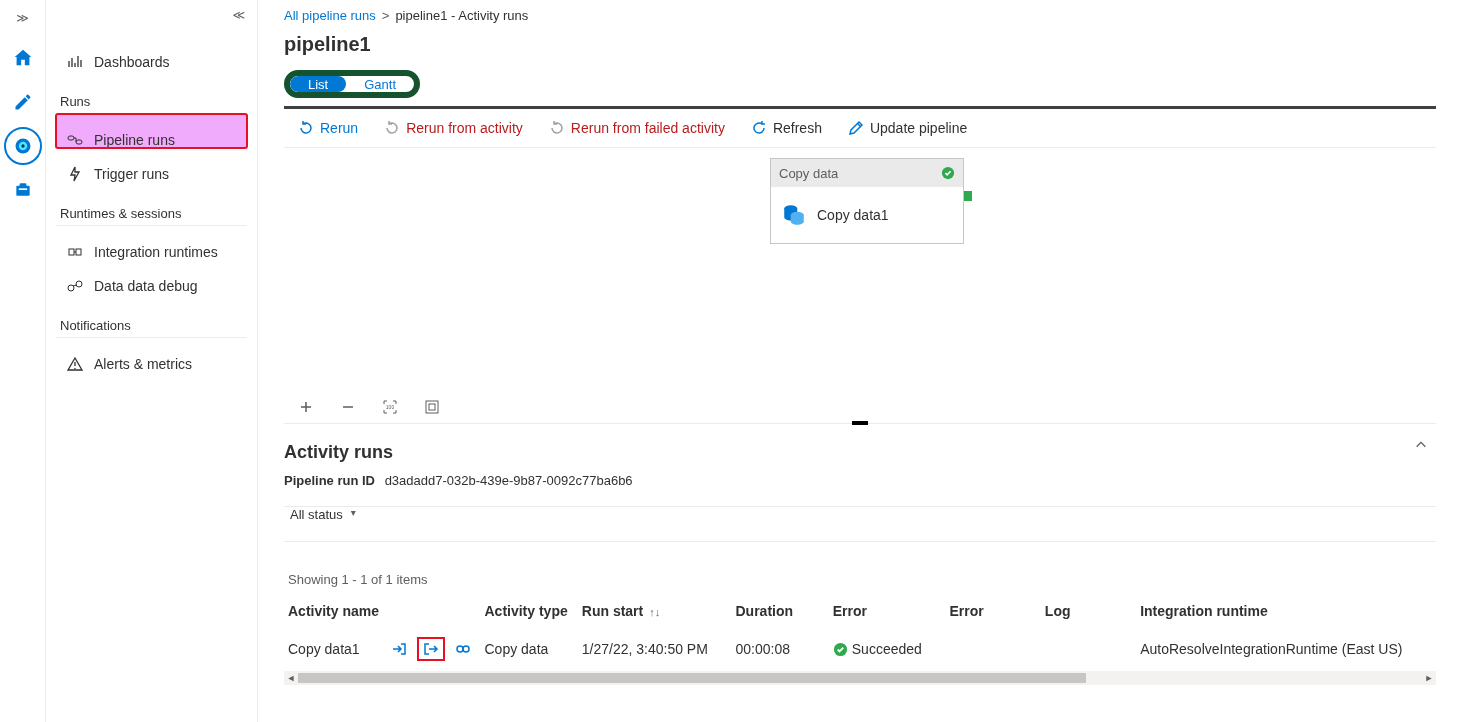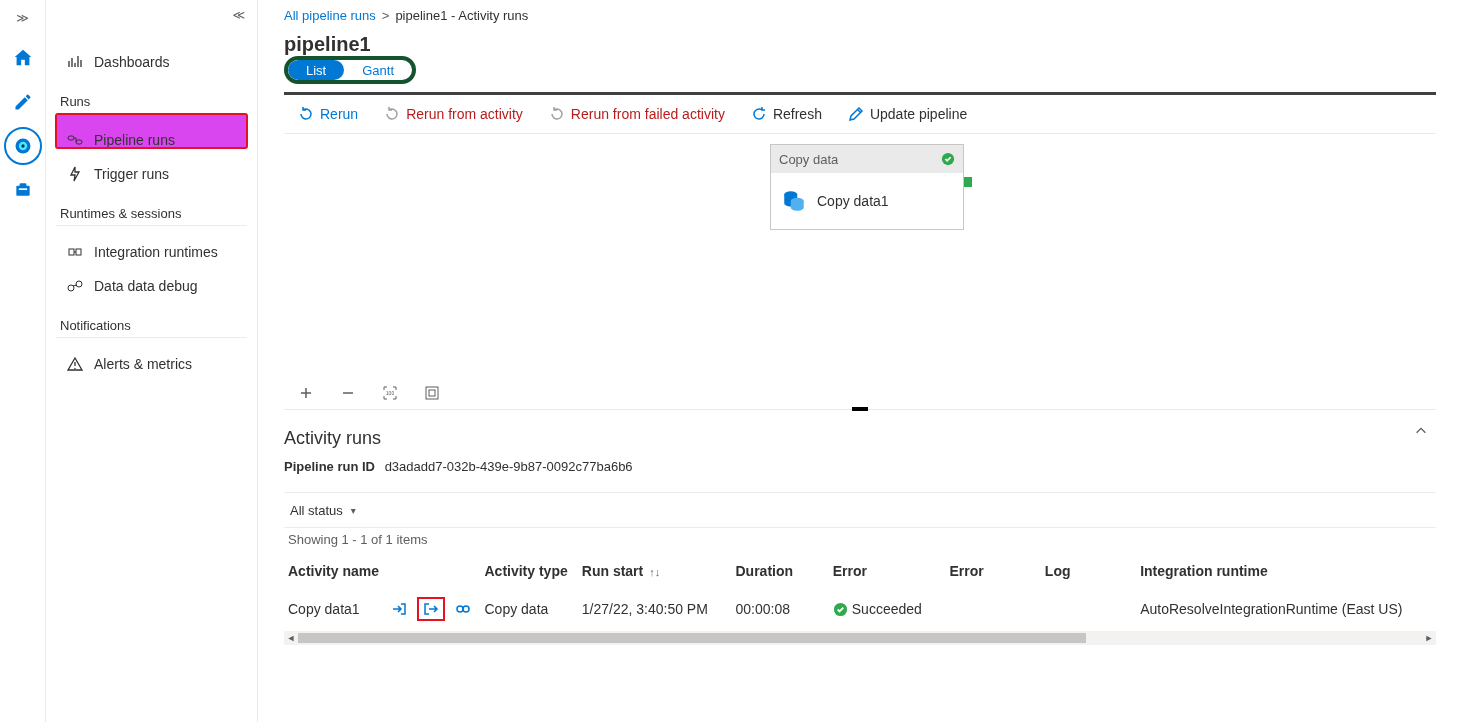--- a/index.html
+++ b/index.html
@@ -7,52 +7,52 @@
 .iconrail{position:absolute;left:0;top:0;width:46px;height:100%;background:#fff;border-right:1px solid #edebe9;display:flex;flex-direction:column;align-items:center;padding-top:6px}
 .iconrail .expand-btn{width:30px;height:24px;display:flex;align-items:center;justify-content:center;color:#605e5c;font-size:12px;cursor:pointer;margin-bottom:6px}
 .iconrail .rail-item{width:38px;height:38px;display:flex;align-items:center;justify-content:center;cursor:pointer;margin:3px 0;border-radius:2px}
 .iconrail .rail-item.selected{border:2px solid #0078d4;border-radius:50%}
 .sidepanel{position:absolute;left:46px;top:0;width:212px;height:100%;background:#fff;border-right:1px solid #edebe9;padding:0 10px}
 .sidepanel .collapse-btn{position:absolute;right:12px;top:8px;color:#605e5c;font-size:12px;cursor:pointer}
 .sp-section-top{margin-top:30px}
 .sp-title{font-size:13px;font-weight:400;color:#323130;padding:6px 4px 4px 4px;border-bottom:1px solid #edebe9;margin-top:18px}
 .sp-item{display:flex;align-items:flex-end;height:34px;padding-left:8px;cursor:pointer;border-radius:2px}
 .sp-item .ico{width:22px;display:flex;justify-content:center;margin-right:8px;color:#323130}
-.sp-item-pipeline{background:#d946ef;outline:2px solid #e81123;outline-offset:-1px}
+.sp-item-pipeline{background:#f0abfc;outline:2px solid #e81123;outline-offset:-1px}
 .sp-item-dash{height:40px}
 .main{position:absolute;left:258px;top:0;right:0;height:100%;padding:8px 36px 0 26px}
 .breadcrumb{font-size:13px;display:flex;align-items:center;gap:6px}
 .breadcrumb .link{color:#0078d4;cursor:pointer}
 .breadcrumb .sep{color:#605e5c}
 .page-title{font-size:20px;font-weight:600;margin-top:10px}
-.viewtoggle{display:inline-flex;border:4px solid #14532d;border-radius:14px;overflow:hidden;height:28px;align-items:stretch}
+.viewtoggle{display:inline-flex;border:6px solid #14532d;border-radius:14px;overflow:hidden;margin-top:14px;height:28px;align-items:stretch}
 .viewtoggle div{padding:0 18px;display:flex;align-items:center;font-size:13px;cursor:pointer}
 .viewtoggle .active{background:#0078d4;color:#fff;border-radius:14px}
 .viewtoggle .inactive{color:#0078d4}
 .toolbar{border-top:3px solid #404040;border-bottom:1px solid #edebe9;margin-top:8px;height:42px;display:flex;align-items:center;gap:26px;padding-left:14px;font-size:14px}
 .toolbar .tb-item{display:flex;align-items:center;gap:6px;cursor:pointer}
 .toolbar .enabled{color:#0078d4}
 .toolbar .disabled{color:#b91c1c}
 .toolbar .enabled-dark{color:#323130}
 .canvas{height:276px;border-bottom:1px solid #edebe9;position:relative}
 .node{position:absolute;left:486px;top:10px;width:194px;border:1px solid #c8c6c4;background:#fff}
 .node-head{height:28px;background:#eaeaea;display:flex;align-items:center;padding:0 8px;font-size:13px;color:#605e5c;justify-content:space-between}
 .node-body{height:56px;display:flex;align-items:center;padding-left:10px;gap:10px}
 .green-box{position:absolute;left:680px;top:43px;width:8px;height:10px;background:#2fa84f}
 .canvas-toolbar{position:absolute;bottom:8px;left:14px;display:flex;gap:26px;color:#605e5c}
 .canvas-toolbar span{cursor:pointer}
 .canvas-handle{position:absolute;left:50%;bottom:-2px;width:16px;height:4px;background:#000;transform:translateX(-50%)}
 .activity-section{padding-top:18px;position:relative}
-.activity-title{font-size:18px;font-weight:400}
+.activity-title{font-size:18px;font-weight:700}
 .run-id{font-size:13px;margin-top:10px}
 .run-id .lbl{font-weight:600;margin-right:6px}
 .collapse-caret{position:absolute;right:8px;top:14px;cursor:pointer}
-.filter-row{border-top:1px solid #edebe9;border-bottom:1px solid #edebe9;margin-top:18px;height:36px;display:flex;align-items:center;padding-left:6px;font-size:13px}
+.filter-row{border-top:1px solid #edebe9;border-bottom:1px solid #edebe9;margin-top:18px;height:36px;display:flex;align-items:flex-start;padding-left:6px;font-size:13px}
 .filter-row .chev{margin-left:8px;font-size:10px;color:#605e5c}
-.showing{font-size:13px;color:#605e5c;margin-top:4px;margin-left:4px}
+.showing{font-size:13px;color:#605e5c;margin-top:30px;margin-left:4px}
 .table{margin-top:16px;width:100%}
 .table .hdr{display:flex;font-weight:700;font-size:14px;padding:0 4px}
 .table .row{display:flex;font-size:14px;padding:0 4px;margin-top:18px;align-items:center}
 .col-name{width:202px;display:flex;align-items:center}
 .col-type{width:100px}
 .col-start{width:158px}
 .col-dur{width:100px}
 .col-status{width:120px;display:flex;align-items:center;gap:4px}
 .col-err{width:98px}
 .col-log{width:98px}

